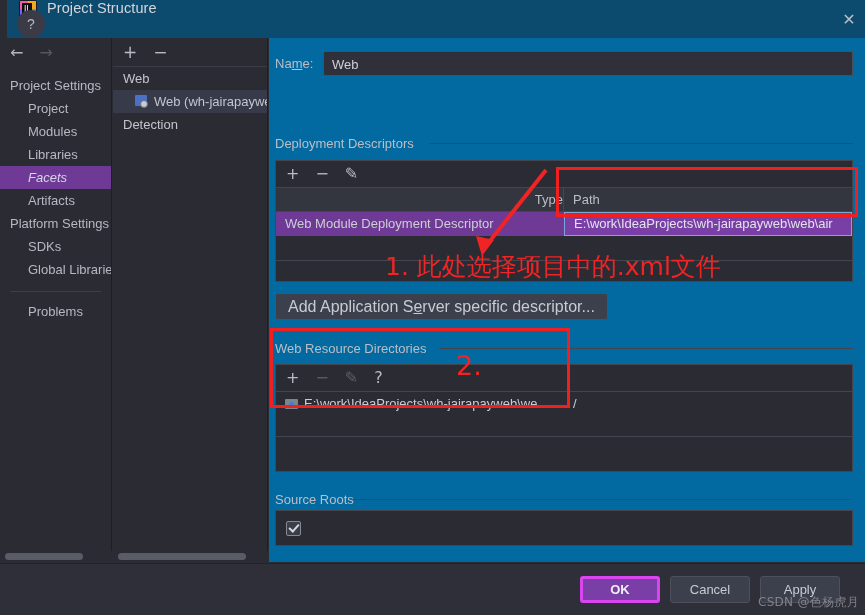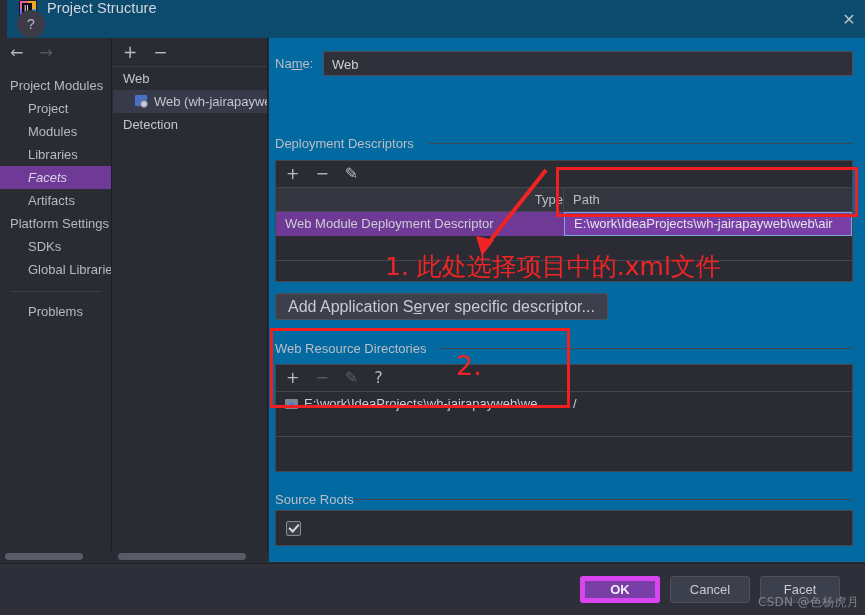--- a/index.html
+++ b/index.html
@@ -316,21 +316,21 @@
     color: #b4b7c0; font-size: 14px;
   }
   .fbtn {
     position: absolute; top: 576px; height: 27px;
     border-radius: 3px; font-size: 13px;
     display: flex; align-items: center; justify-content: center;
     box-sizing: border-box;
   }
   .fbtn-ok {
     left: 580px; width: 80px;
-    background: #7a3fa6; border: 5px solid #d946ef; color: #f0eef5;
+    background: #7a3fa6; border: 3px solid #d946ef; color: #f0eef5;
     font-weight: bold;
   }
   .fbtn-cancel {
     left: 670px; width: 80px;
     background: #3c3f4c; border: 1px solid #4e515c; color: #c9cbd2;
   }
   .fbtn-apply {
     left: 760px; width: 80px;
     background: #3c3f4c; border: 1px solid #4e515c; color: #c9cbd2;
   }
@@ -374,21 +374,21 @@
     <div class="title-text">Project Structure</div>
     <div class="win-close">✕</div>
   </div>
 
   <div class="sidebar">
     <div class="nav-arrows">
       <span class="arrow-back">←</span>
       <span class="arrow-fwd">→</span>
     </div>
     <div class="nav-list">
-      <div class="nav-item group">Project Modules</div>
+      <div class="nav-item group">Project Settings</div>
       <div class="nav-item child">Project</div>
       <div class="nav-item child">Modules</div>
       <div class="nav-item child">Libraries</div>
       <div class="nav-item child selected">Facets</div>
       <div class="nav-item child">Artifacts</div>
       <div class="nav-item group">Platform Settings</div>
       <div class="nav-item child">SDKs</div>
       <div class="nav-item child">Global Libraries</div>
       <div class="nav-sep"></div>
       <div class="nav-item child">Problems</div>
@@ -502,21 +502,21 @@
       <span>Create Arti<u>f</u>act</span>
     </div>
 
     <div class="content-bottom-rule"></div>
   </div>
 
   <div class="footer"></div>
   <div class="help-btn">?</div>
   <div class="fbtn fbtn-ok">OK</div>
   <div class="fbtn fbtn-cancel">Cancel</div>
-  <div class="fbtn fbtn-apply">Facet</div>
+  <div class="fbtn fbtn-apply">Apply</div>
 
   <div class="ann-rect" style="left:556px; top:167px; width:302px; height:50px;"></div>
   <div class="ann-rect" style="left:270px; top:328px; width:300px; height:80px;"></div>
 
   <svg class="ann-svg" width="865" height="615">
     <path d="M546,170 L482,251" stroke="#f02424" stroke-width="4" fill="none"></path>
     <polygon points="482,256 476,236 494,240" fill="#f02424"></polygon>
   </svg>
 
   <div class="ann-text" style="left:385px; top:250px; font-size:25px;">1. 此处选择项目中的.xml文件</div>

